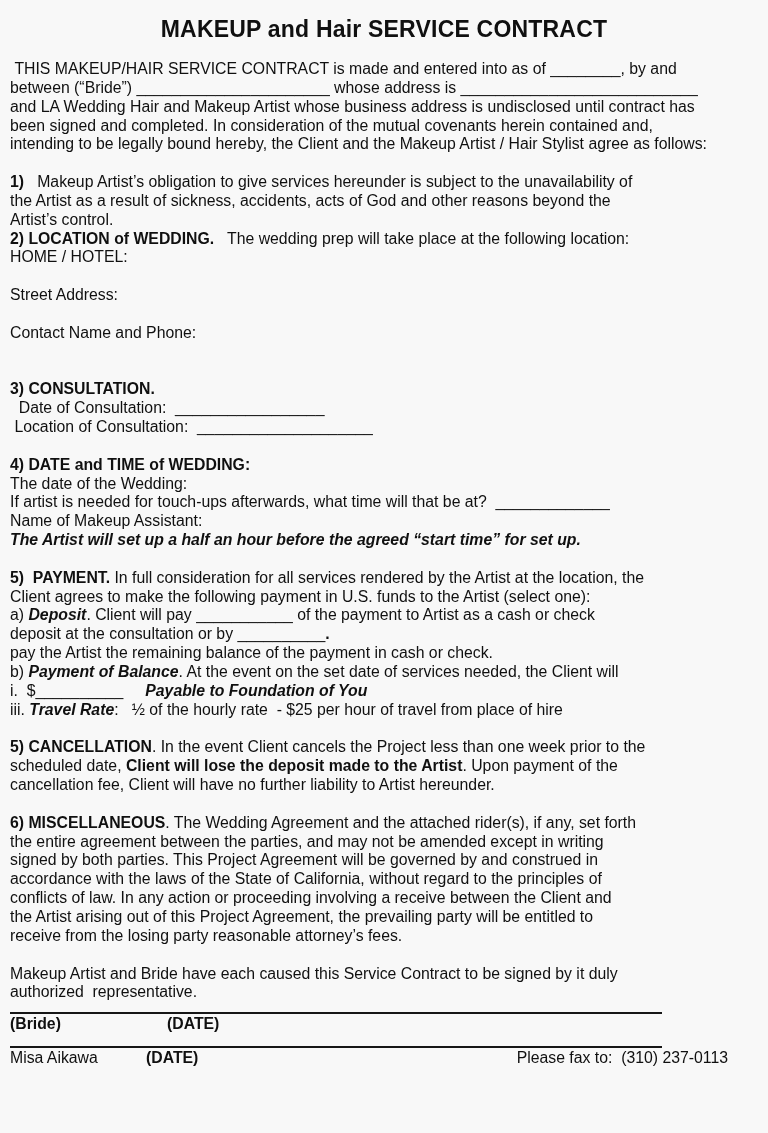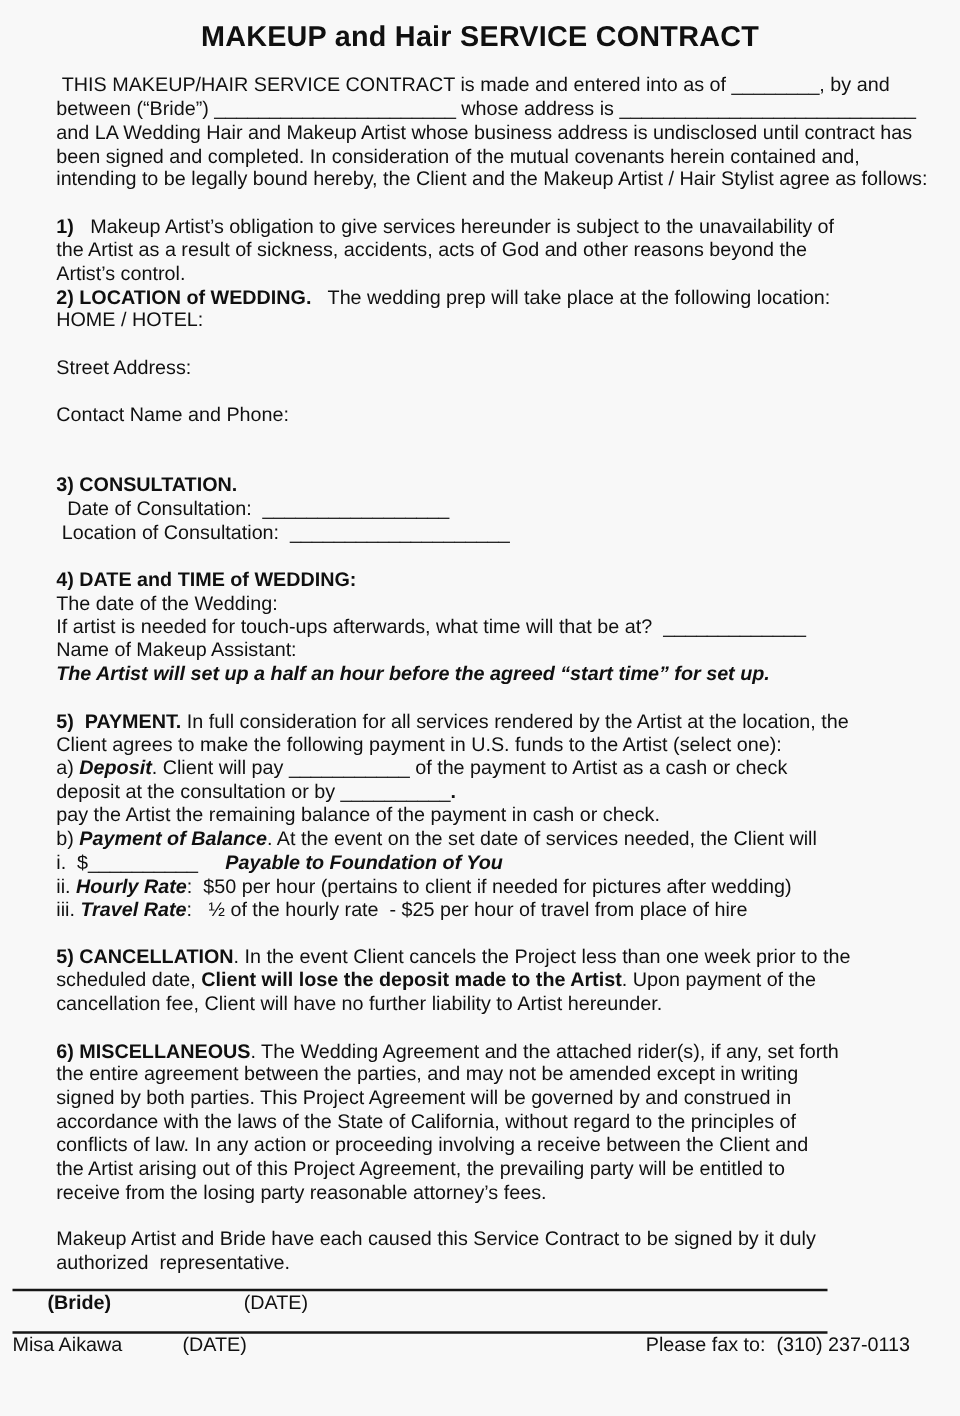--- a/index.html
+++ b/index.html
@@ -22,43 +22,42 @@
     line-height: 28px;
     margin-bottom: 17px;
     letter-spacing: 0.2px;
   }
   .ln {
     font-size: 15.8px;
     line-height: 18.85px;
     min-height: 18.85px;
     white-space: pre-wrap;
     overflow: hidden;
-    margin-left: 35px;
   }
   .ln span { white-space: pre-wrap; }
   .b { font-weight: bold; }
   .i { font-style: italic; }
   .sig-rule {
     border: 0;
     border-top: 2px solid #161616;
     width: 652px;
     margin: 0;
   }
   .sig-rule-1 { margin-top: 10px; }
   .sig-rule-2 { margin-top: 13px; }
   .sig-row {
     display: flex;
     align-items: baseline;
     font-size: 15.8px;
     line-height: 19px;
     white-space: pre-wrap;
   }
-  .sig-col-a1 { width: 157px; font-weight: bold; margin-left: 28px; }
+  .sig-col-a1 { width: 157px; font-weight: bold; }
   .sig-col-a2 { width: 136px; font-weight: normal; }
-  .sig-date { font-weight: normal; }
+  .sig-date { font-weight: bold; }
   .sig-fax { margin-left: auto; padding-right: 30px; font-weight: normal; }
 </style>
 </head>
 <body>
 
 <div class="page">
 
   <div class="title">MAKEUP and Hair SERVICE CONTRACT</div>
 
   <div>
@@ -89,21 +88,20 @@
       <div class="ln"><span>Name of Makeup Assistant:</span></div>
       <div class="ln"><span class="b i">The Artist will set up a half an hour before the agreed “start time” for set up.</span></div>
       <div class="ln"></div>
       <div class="ln"><span class="b">5)  PAYMENT.</span><span> In full consideration for all services rendered by the Artist at the location, the</span></div>
       <div class="ln"><span>Client agrees to make the following payment in U.S. funds to the Artist (select one):</span></div>
       <div class="ln"><span>a) </span><span class="b i">Deposit</span><span>. Client will pay </span><span>___________</span><span> of the payment to Artist as a cash or check</span></div>
       <div class="ln"><span>deposit at the consultation or by </span><span>__________</span><span class="b">.</span></div>
       <div class="ln"><span>pay the Artist the remaining balance of the payment in cash or check.</span></div>
       <div class="ln"><span>b) </span><span class="b i">Payment of Balance</span><span>. At the event on the set date of services needed, the Client will</span></div>
       <div class="ln"><span>i.  $</span><span>__________</span><span>     </span><span class="b i">Payable to Foundation of You</span></div>
-      <div class="ln"><span>ii. </span><span class="b i">Hourly Rate</span><span>:  $50 per hour (pertains to client if needed for pictures after wedding)</span></div>
       <div class="ln"><span>iii. </span><span class="b i">Travel Rate</span><span>:   ½ of the hourly rate  - $25 per hour of travel from place of hire</span></div>
       <div class="ln"></div>
       <div class="ln"><span class="b">5) CANCELLATION</span><span>. In the event Client cancels the Project less than one week prior to the</span></div>
       <div class="ln"><span>scheduled date, </span><span class="b">Client will lose the deposit made to the Artist</span><span>. Upon payment of the</span></div>
       <div class="ln"><span>cancellation fee, Client will have no further liability to Artist hereunder.</span></div>
       <div class="ln"></div>
       <div class="ln"><span class="b">6) MISCELLANEOUS</span><span>. The Wedding Agreement and the attached rider(s), if any, set forth</span></div>
       <div class="ln"><span>the entire agreement between the parties, and may not be amended except in writing</span></div>
       <div class="ln"><span>signed by both parties. This Project Agreement will be governed by and construed in</span></div>
       <div class="ln"><span>accordance with the laws of the State of California, without regard to the principles of</span></div>

